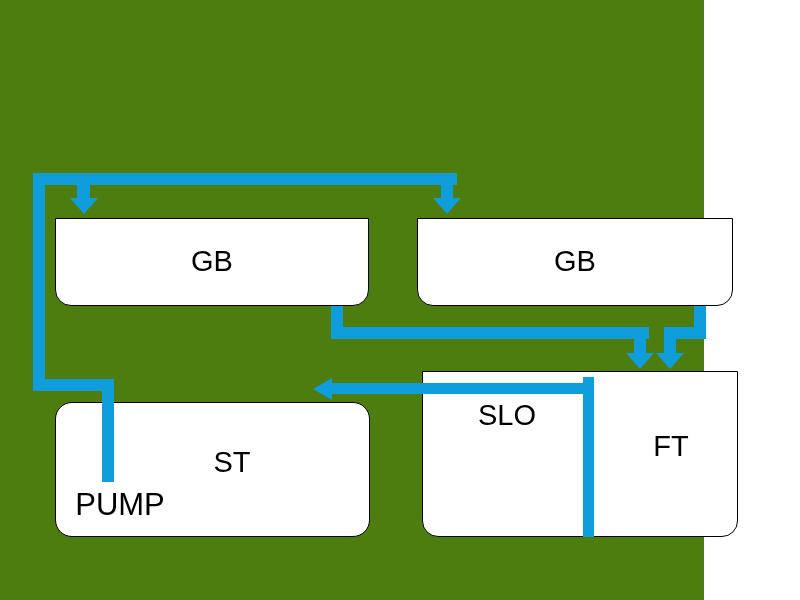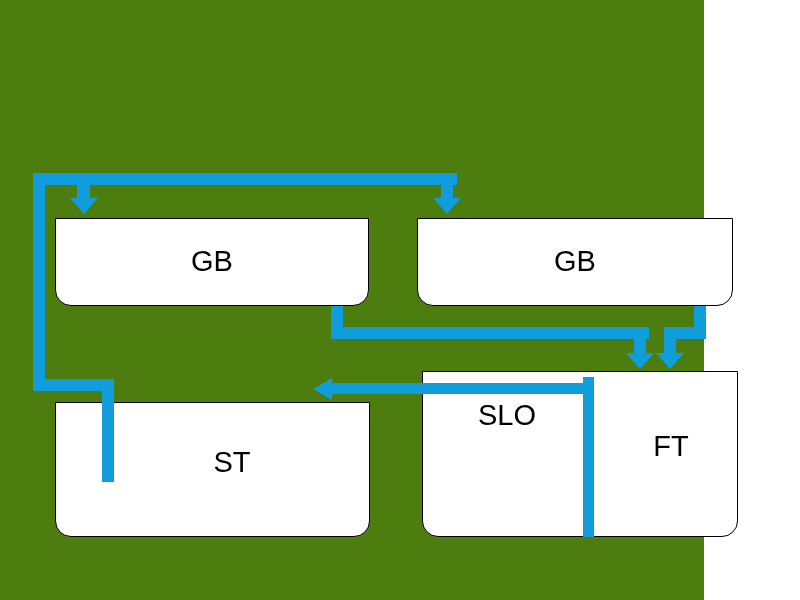--- a/index.html
+++ b/index.html
@@ -41,21 +41,21 @@
     position: static;
     transform: none;
   }
   .flex-center {
     display: flex;
     align-items: center;
     justify-content: center;
   }
   #box-gb1 { left: 55px; top: 218px; width: 314px; height: 88px; }
   #box-gb2 { left: 417px; top: 218px; width: 316px; height: 88px; }
-  #box-st  { left: 55px; top: 402px; width: 315px; height: 135px; z-index: 1; }
+  #box-st  { left: 55px; top: 402px; width: 315px; height: 135px; z-index: 1; border-radius: 17px; }
   #box-sloft { left: 422px; top: 371px; width: 316px; height: 166px; z-index: 1; text-align: right; }
 
   #label-st   { left: 176px; top: 60px; }
   #label-pump { left: 64px;  top: 102px; font-size: 31px; }
   #label-slo  { left: 84px;  top: 44px; }
   #label-ft   { left: 248px; top: 75px; }
 
   
   .pipe {
     position: absolute;
@@ -118,20 +118,21 @@
   <div class="node-box flex-center" id="box-gb1">
     <span class="node-label centered-label">GB</span>
   </div>
 
   <div class="node-box flex-center" id="box-gb2">
     <span class="node-label centered-label">GB</span>
   </div>
 
   <div class="node-box" id="box-st">
     <span class="node-label" id="label-st">ST</span>
+    <span class="node-label" id="label-pump">PUMP</span>
   </div>
 
   <div class="node-box" id="box-sloft">
     <span class="node-label" id="label-slo">SLO</span>
     <span class="node-label" id="label-ft">FT</span>
   </div>
 
   <div class="pipe" id="pipe-pump-v"></div>
   <div class="pipe" id="pipe-pump-h"></div>
   <div class="pipe" id="pipe-left-v"></div>

